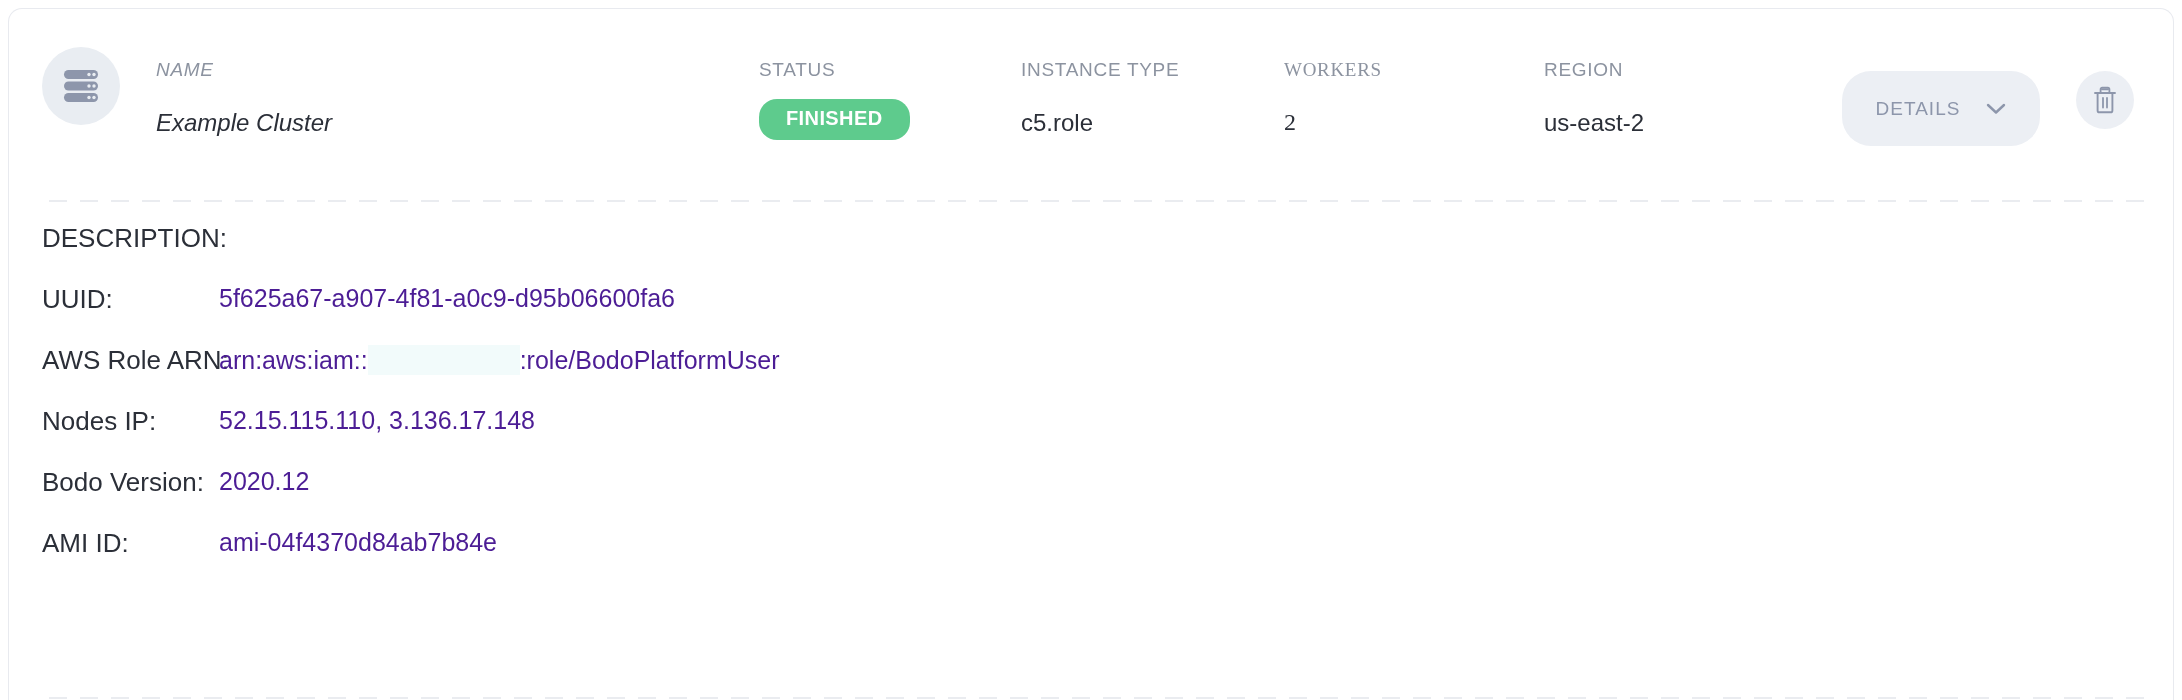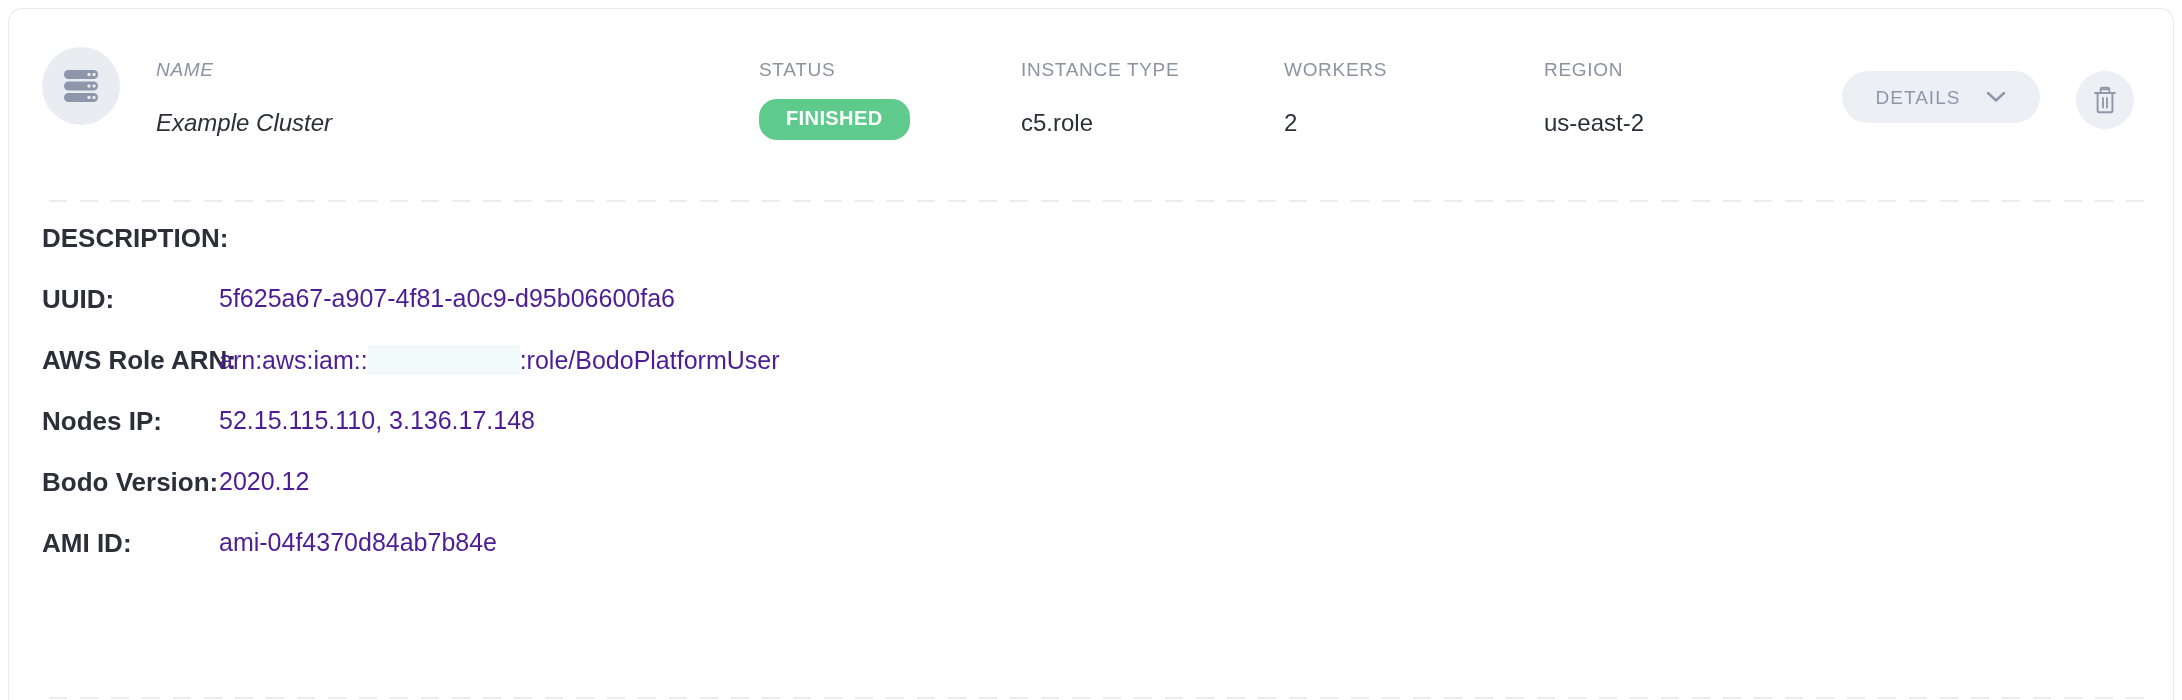--- a/index.html
+++ b/index.html
@@ -66,42 +66,42 @@
     margin-top: 28px;
     font-size: 24px;
     color: #2b2f38;
     font-weight: 400;
     white-space: nowrap;
   }
 
   .col-name   { left: 147px; font-style: italic; }
   .col-status { left: 750px; }
   .col-type   { left: 1012px; }
-  .col-work   { left: 1275px; }
+  .col-work   { left: 1275px; font-family: Liberation Serif, serif; }
   .col-region { left: 1535px; }
 
   .status-badge {
     display: inline-block;
     margin-top: 18px;
     background: #5ecb8d;
     color: #ffffff;
     font-size: 20px;
     font-weight: 700;
     letter-spacing: 0.4px;
     padding: 8px 27px 10px 27px;
     border-radius: 18px;
     white-space: nowrap;
   }
 
   .details-button {
     position: absolute;
     left: 1833px;
     top: 62px;
     width: 198px;
-    height: 52px;
+    height: 75px;
     border-radius: 29px;
     background: #eceff4;
     border: none;
     color: #8d96ab;
     font-family: "Liberation Sans", sans-serif;
     font-size: 19px;
     letter-spacing: 1px;
     font-weight: 400;
     cursor: pointer;
     display: flex;
@@ -152,21 +152,21 @@
     position: relative;
     height: 61px;
     display: flex;
     align-items: flex-start;
   }
   .detail-key {
     position: absolute;
     left: 33px;
     font-size: 26px;
     color: #2b2f38;
-    font-weight: 700;
+    font-weight: 400;
     white-space: nowrap;
   }
   .detail-val {
     position: absolute;
     left: 210px;
     font-size: 25px;
     color: #4c1d95;
     font-weight: 400;
     white-space: nowrap;
     display: flex;

